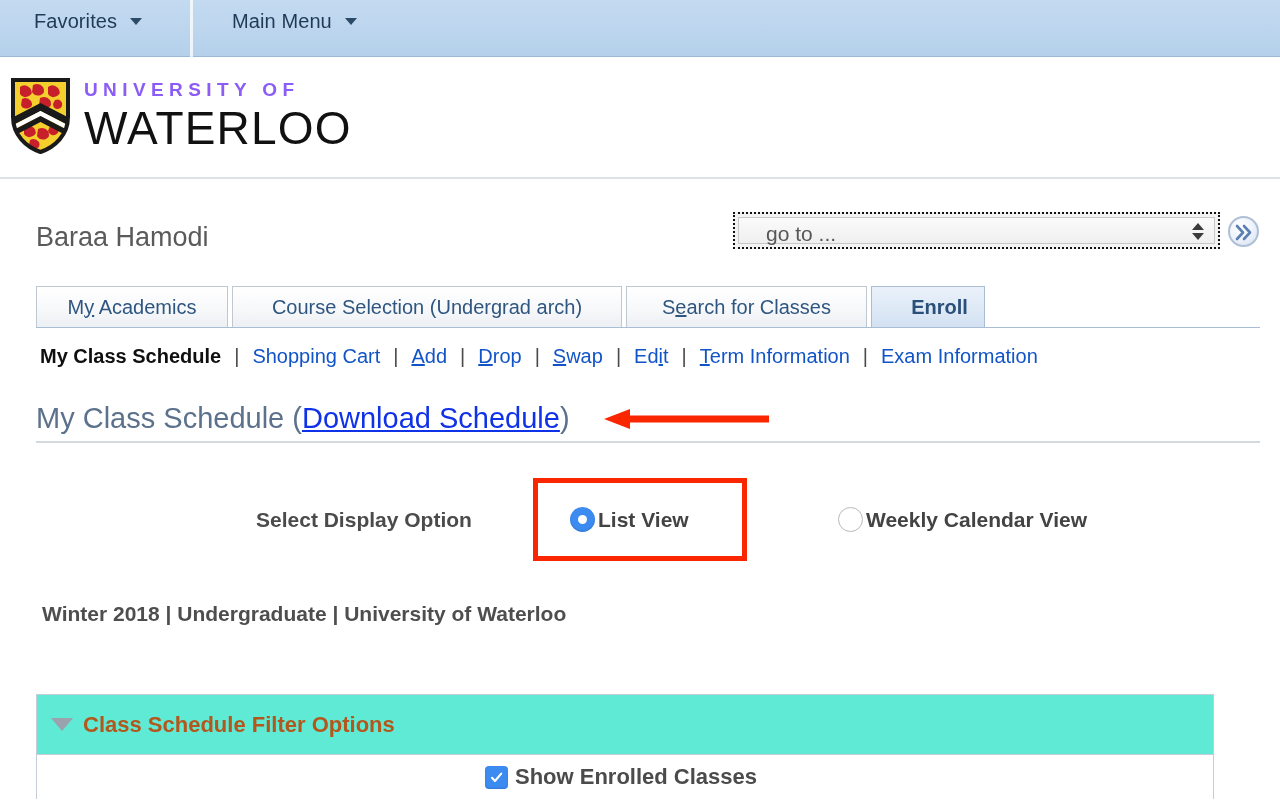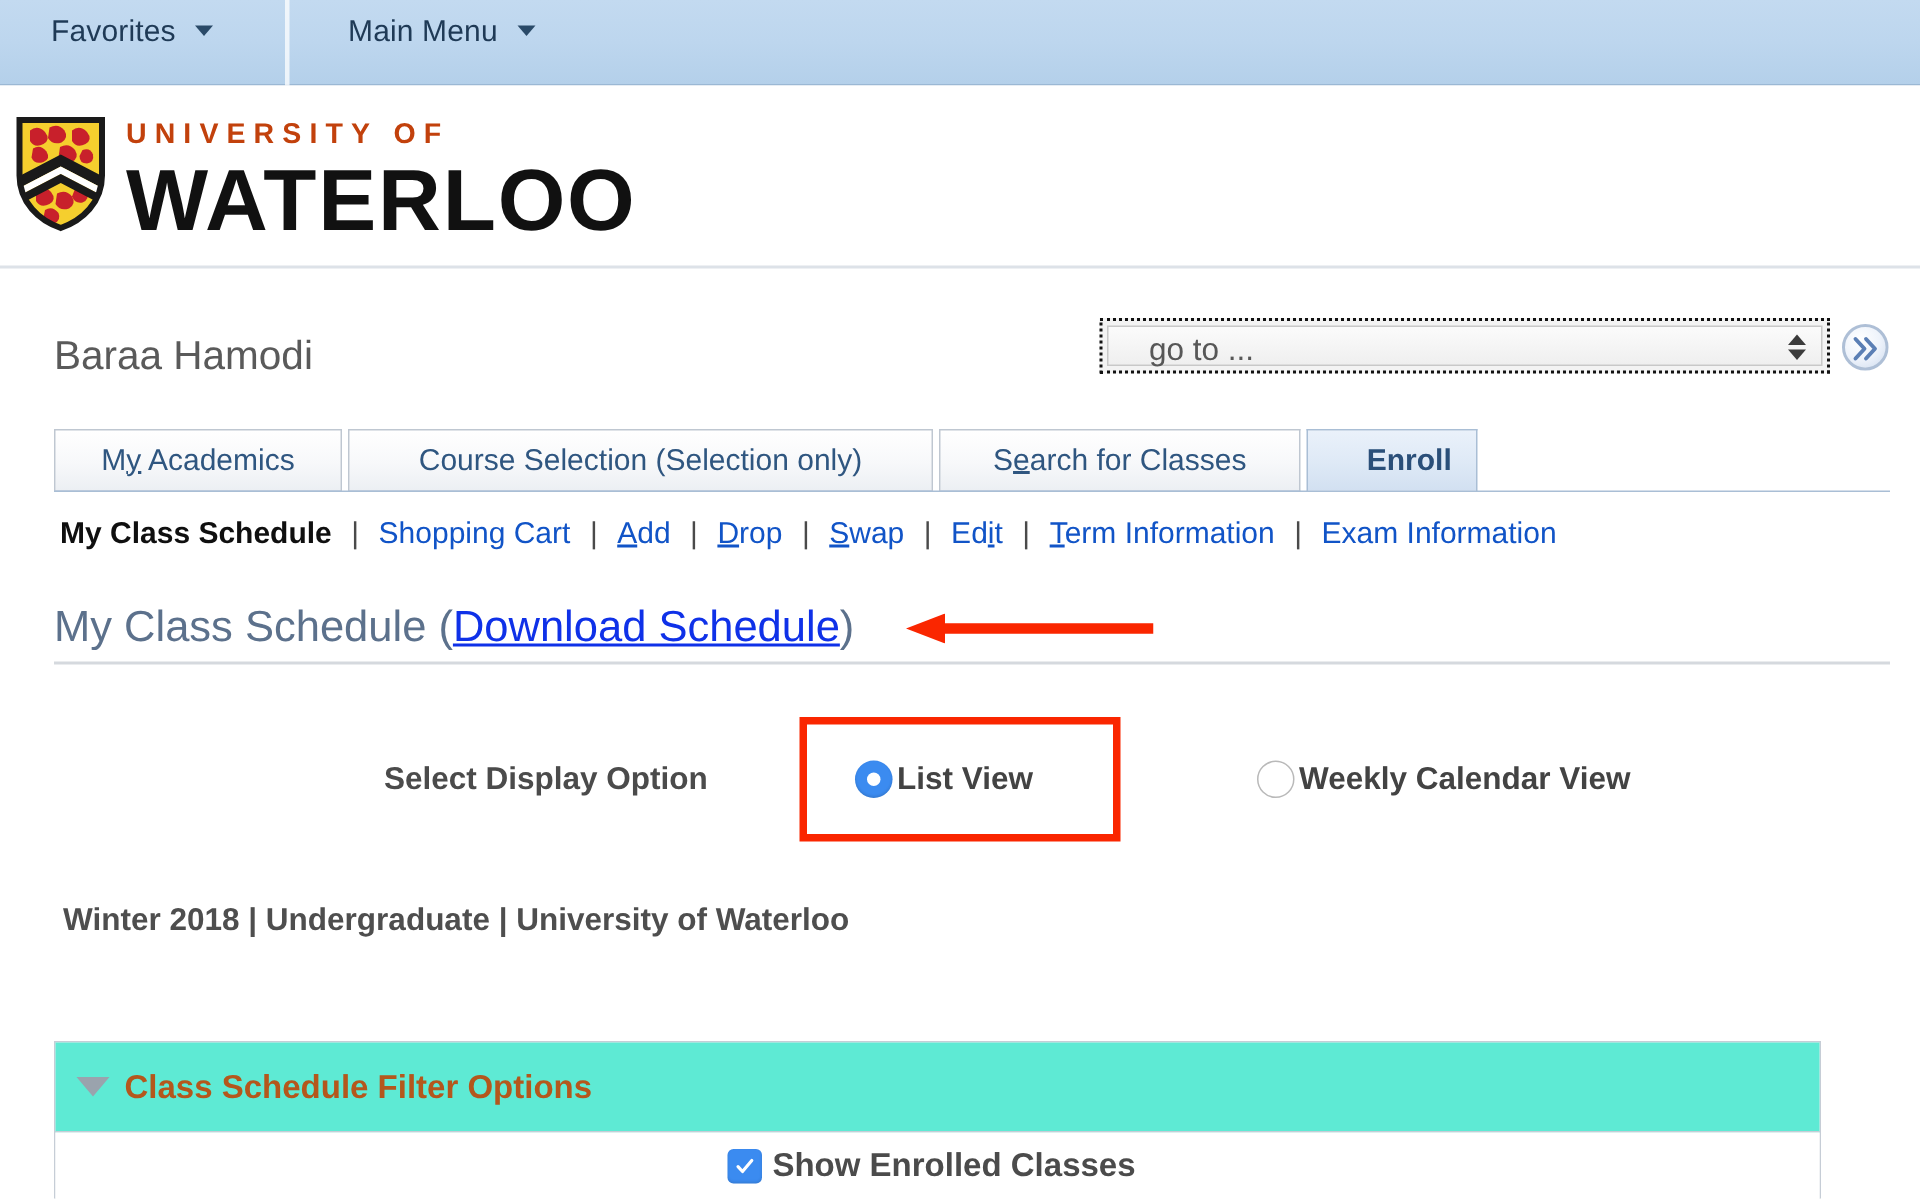--- a/index.html
+++ b/index.html
@@ -69,26 +69,26 @@
     width: 61px; height: 78px;
   }
   .wordmark {
     position: absolute;
     left: 84px; top: 23px;
   }
   .wm-top {
     font-size: 19px;
     font-weight: bold;
     letter-spacing: 5.4px;
-    color: #c2410c;
+    color: #8b5cf6;
     line-height: 1;
   }
   .wm-bot {
-    font-size: 58px;
-    font-weight: bold;
+    font-size: 46px;
+    font-weight: normal;
     letter-spacing: 1.2px;
     color: #111111;
     line-height: 1;
     margin-top: 6px;
   }
 
   
   .username {
     position: absolute;
     left: 36px; top: 222px;
@@ -439,21 +439,21 @@
     <path d="M3 3 L9 9.5 L3 16" fill="none" stroke="#5b7fb5" stroke-width="2.6" stroke-linecap="round" stroke-linejoin="round"></path>
     <path d="M10 3 L16 9.5 L10 16" fill="none" stroke="#5b7fb5" stroke-width="2.6" stroke-linecap="round" stroke-linejoin="round"></path>
   </svg>
 </div>
 
 <div class="tabrow">
   <div class="tab" style="left:0px;width:192px">
     <span><span>M</span><span class="ak">y</span><span> Academics</span></span>
   </div>
   <div class="tab" style="left:196px;width:390px">
-    <span>Course Selection (Selection only)</span>
+    <span>Course Selection (Undergrad arch)</span>
   </div>
   <div class="tab" style="left:590px;width:241px">
     <span><span>S</span><span class="ak">e</span><span>arch for Classes</span></span>
   </div>
   <div class="tab active" style="left:835px;width:114px">
     <span>Enroll</span>
   </div>
 </div>
 <div class="subnav-rule"></div>
 

